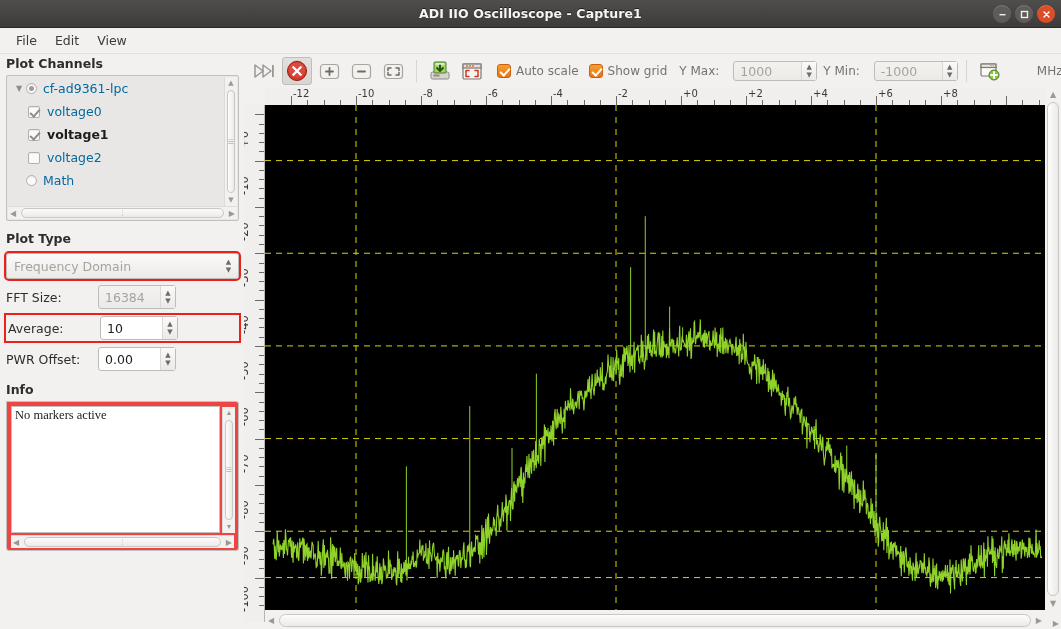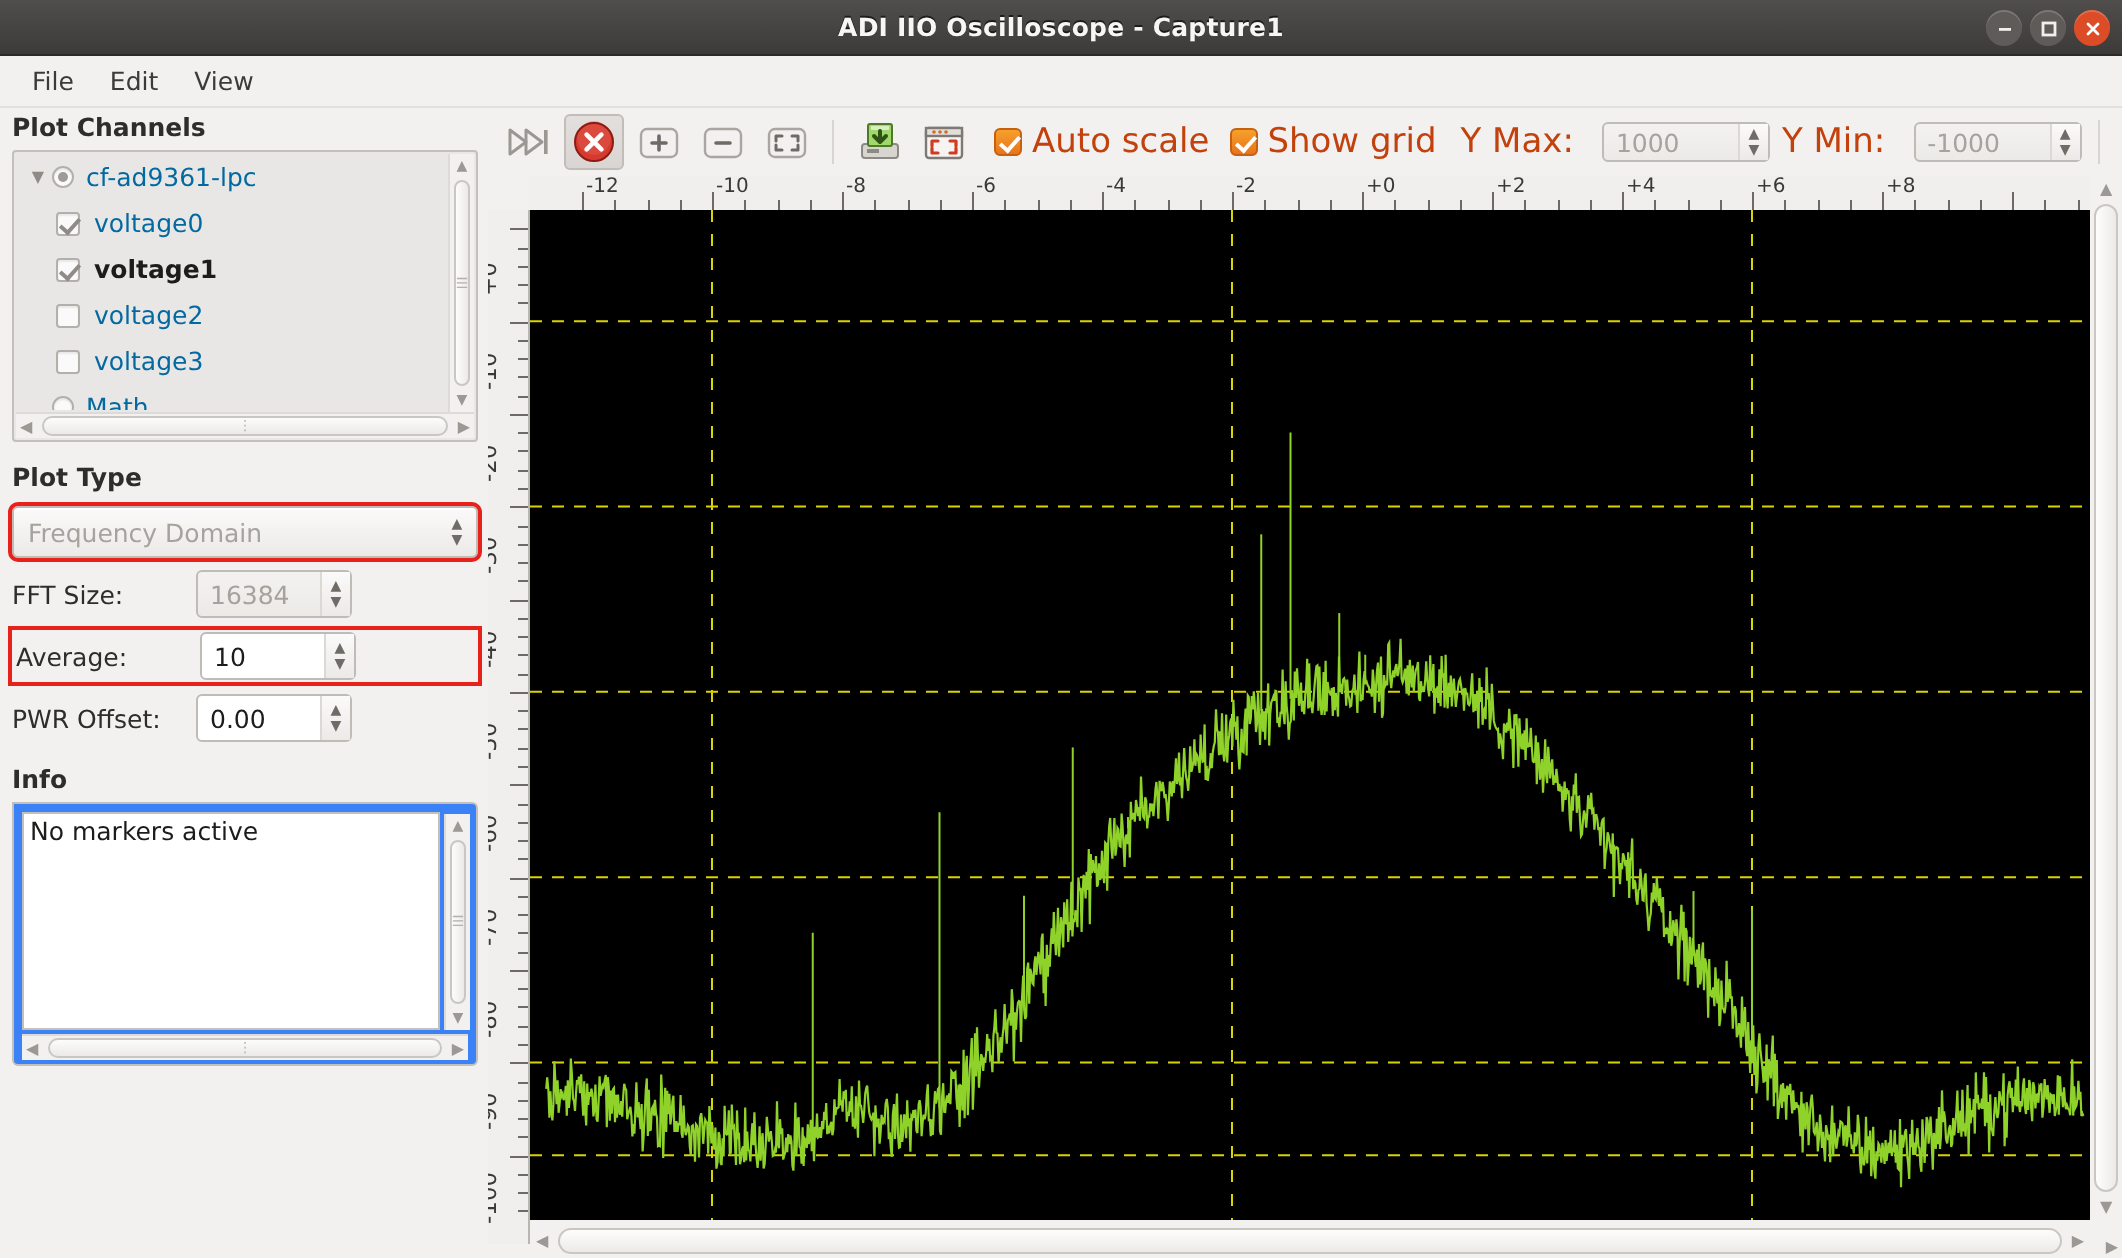--- a/index.html
+++ b/index.html
@@ -143,22 +143,22 @@
   .notebook { margin: 3px 5px 0 6px; }
   .tabs { display: flex; }
   .tab {
     height: 25px; line-height: 24px; padding: 0 10px; font-size: 12.5px; color: #3a3937;
     border: 1px solid #c3bfbb; border-bottom: none;
     border-radius: 4px 4px 0 0; text-align:center;
   }
   .tab.active { background: linear-gradient(to bottom,#fcfbfb,#f1efed); }
   .tab.inactive { background: linear-gradient(to bottom,#e6e3e0,#dcd9d6); color: #555350; }
   .tabpage {
-    position: relative; height: 132px;
-    background: #3b82f6; border: 1px solid #c3bfbb; border-radius: 0 3px 3px 3px; margin-top: -1px;
+    position: relative; height: 150px;
+    background: #ef4444; border: 1px solid #c3bfbb; border-radius: 0 3px 3px 3px; margin-top: -1px; font-family: Liberation Serif, serif;
   }
   .textview {
     position: absolute; left: 4px; top: 4px; right: 18px; bottom: 17px;
     background: #fff; border: 1px solid #c3bfbb;
     font-size: 12.5px; color: #1d1c1a; padding: 1px 3px;
   }
 
   
   .logo { position: absolute; left: 16px; bottom: 6px; display: flex; align-items: center; }
   .logo .mark { width: 52px; height: 52px; background: #000; display:flex; align-items:center; justify-content:center; flex:none; }
@@ -187,21 +187,21 @@
   .checkitem { display: flex; align-items: center; gap: 5px; margin-left: 8px; flex: none; }
   .ocheck {
     width: 14px; height: 14px; border-radius: 3px; flex: none;
     background: linear-gradient(to bottom,#f6a02c,#e8741b);
     border: 1px solid #c7600f; position: relative;
   }
   .ocheck::after {
     content:''; position:absolute; left:4px; top:1px; width:4px; height:8px;
     border: solid #fff; border-width: 0 2px 2px 0; transform: rotate(42deg);
   }
-  .tlabel { font-size: 17px; color: #c2410c; white-space: nowrap; }
+  .tlabel { font-size: 12px; color: #737373; white-space: nowrap; }
   .ybox { display:flex; align-items:center; gap: 14px; margin-left: 10px; flex:none; }
   .ybox .spin { width: 84px; height: 20px; }
 
   
   .plotwrap { position: absolute; left: 244px; top: 88px; width: 817px; height: 541px; background:#f2f1f0; }
   .xaxis {
     position: absolute; left: 21px; top: 0; width: 780px; height: 18px;
     background: #f1efed; border-bottom: 1px solid #b9b5b1; overflow: hidden;
   }
   .yaxis {
@@ -292,24 +292,20 @@
           <span class="cbox checked"></span>
           <span class="dim">voltage0</span>
         </div>
         <div class="trow indent1">
           <span class="cbox checked"></span>
           <span class="dark">voltage1</span>
         </div>
         <div class="trow indent1">
           <span class="cbox"></span>
           <span class="dim">voltage2</span>
-        </div>
-        <div class="trow indent1">
-          <span class="cbox"></span>
-          <span class="dim">voltage3</span>
         </div>
         <div class="trow indent2">
           <span class="radio"></span>
           <span class="dim">Math</span>
         </div>
       </div>
       <div class="vsb">
         <div class="arr">▲</div>
         <div class="trough">
           <div class="thumb"></div>

